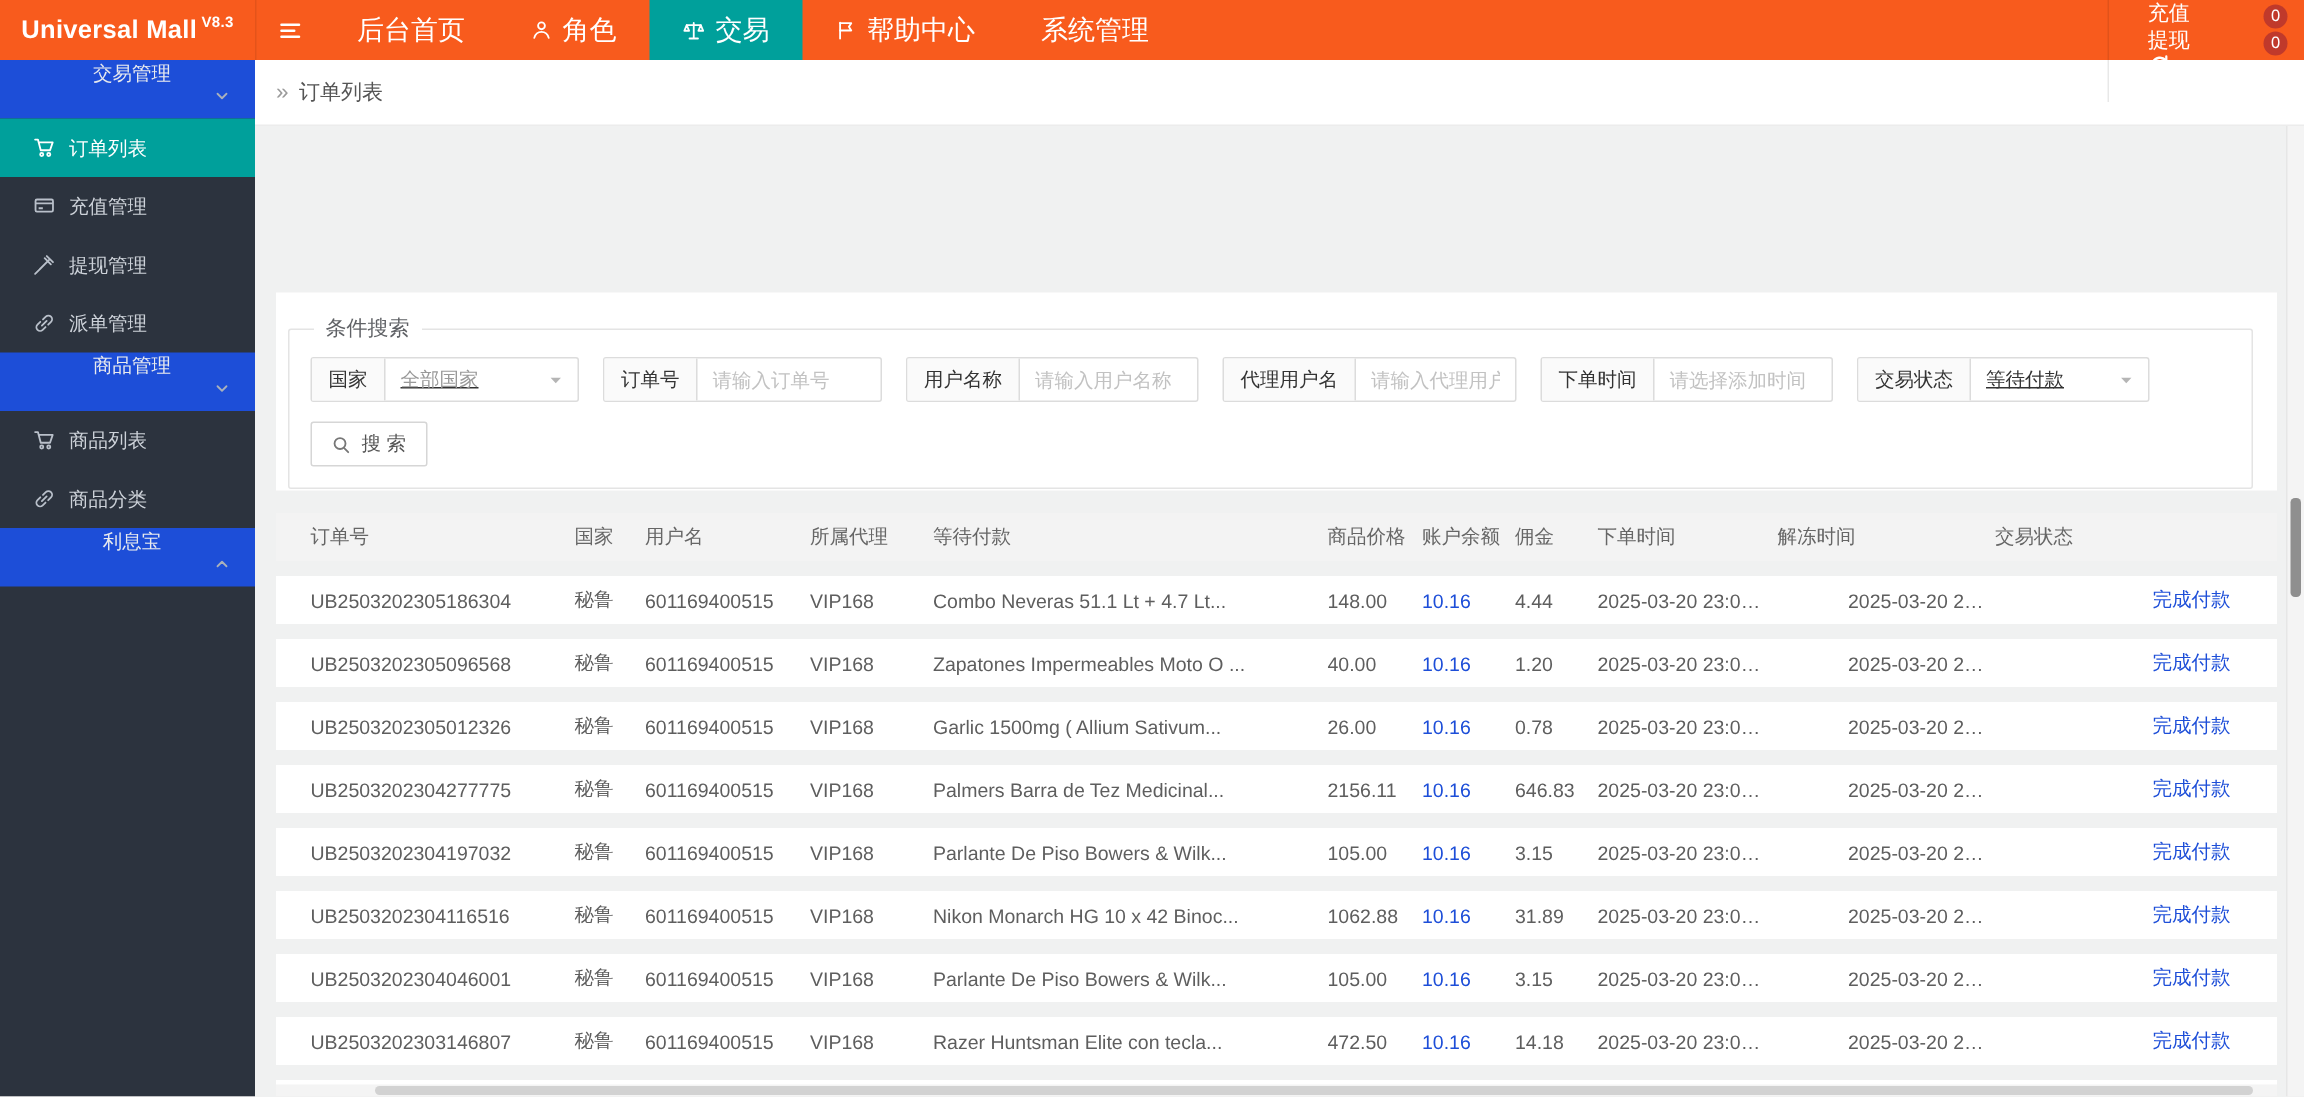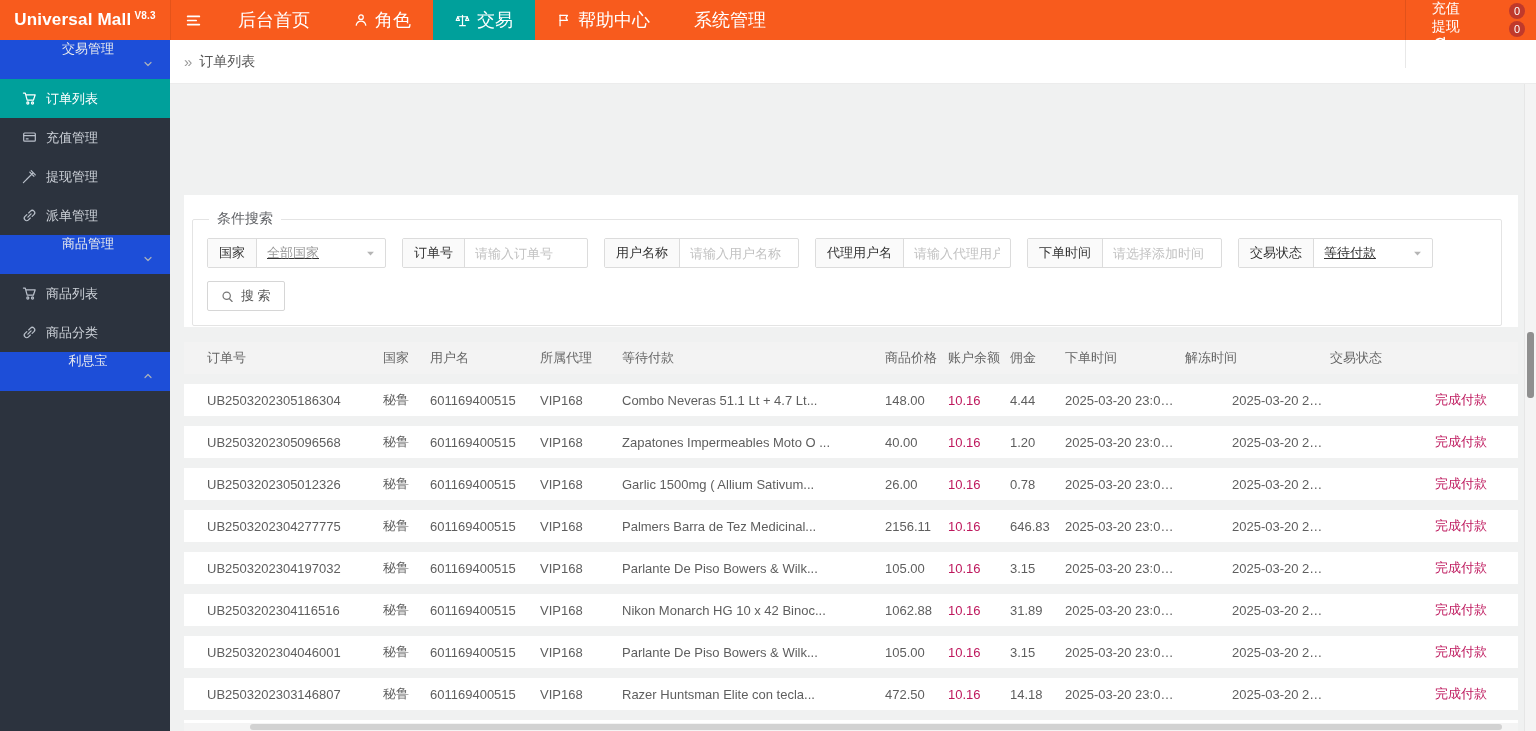--- a/index.html
+++ b/index.html
@@ -53,21 +53,21 @@
   .table-area { position:absolute; left:184px; top:342px; width:1334px; height:389px; overflow:hidden; }
   .thead, .trow { display:flex; align-items:center; height:32px; font-size:13px; white-space:nowrap; }
   .thead { background:#f3f3f3; color:#666; }
   .trow { background:#fff; color:#5e5e5e; margin-top:10px; cursor:pointer; }
   .c { padding-right:6px; overflow:hidden; text-overflow:ellipsis; }
   .c1{width:199px; padding-left:23px;} .c2{width:47px;} .c3{width:110px;} .c4{width:82px;}
   .c5{width:263px;} .c6{width:63px;} .c7{width:62px;} .c8{width:55px;}
   .c9{width:120px;} .c10{width:145px;} .c11{flex:1;}
   .trow .c10{ padding-left:47px; }
   .trow .c11{ padding-left:105px; }
-  .trow .c7, .trow .c11 { color:#be185d; }
+  .trow .c7, .trow .c11 { color:#1d4ed8; }
   .partial-row { height:6px; background:#fff; margin-top:10px; }
 
   
   .hscroll { position:absolute; left:184px; bottom:0; width:1334px; height:8px; background:#f4f4f4; z-index:11; }
   .hscroll .thumb { position:absolute; left:66px; top:1px; height:6px; width:1252px; background:#d2d2d2; border-radius:3px; }
   .vscroll { position:absolute; right:0; top:84px; width:12px; height:647px; background:#f4f4f4; border-left:1px solid #e6e6e6; z-index:12; }
   .vscroll .thumb { position:absolute; left:2px; width:7px; top:248px; height:66px; background:#8f8f8f; border-radius:3px; }
 
   svg { display:block; }
 </style>

